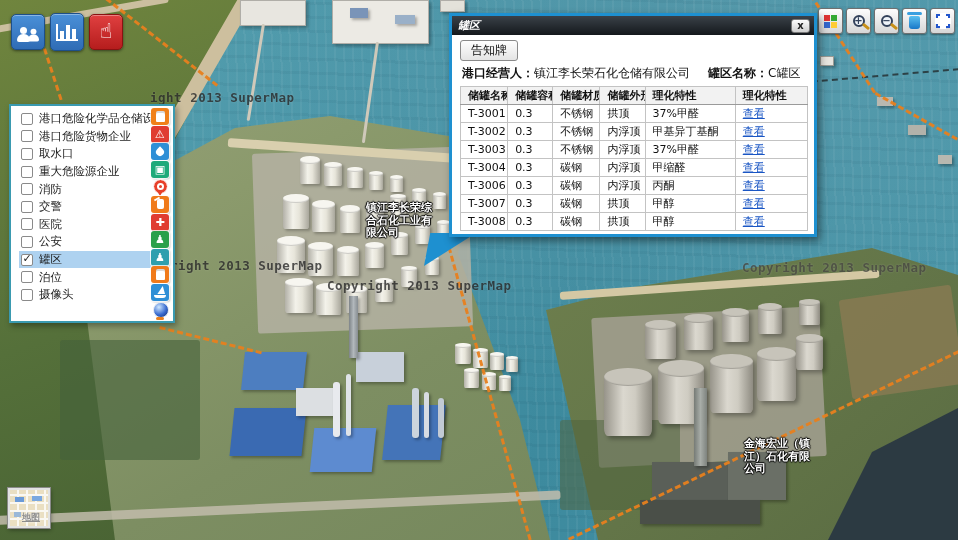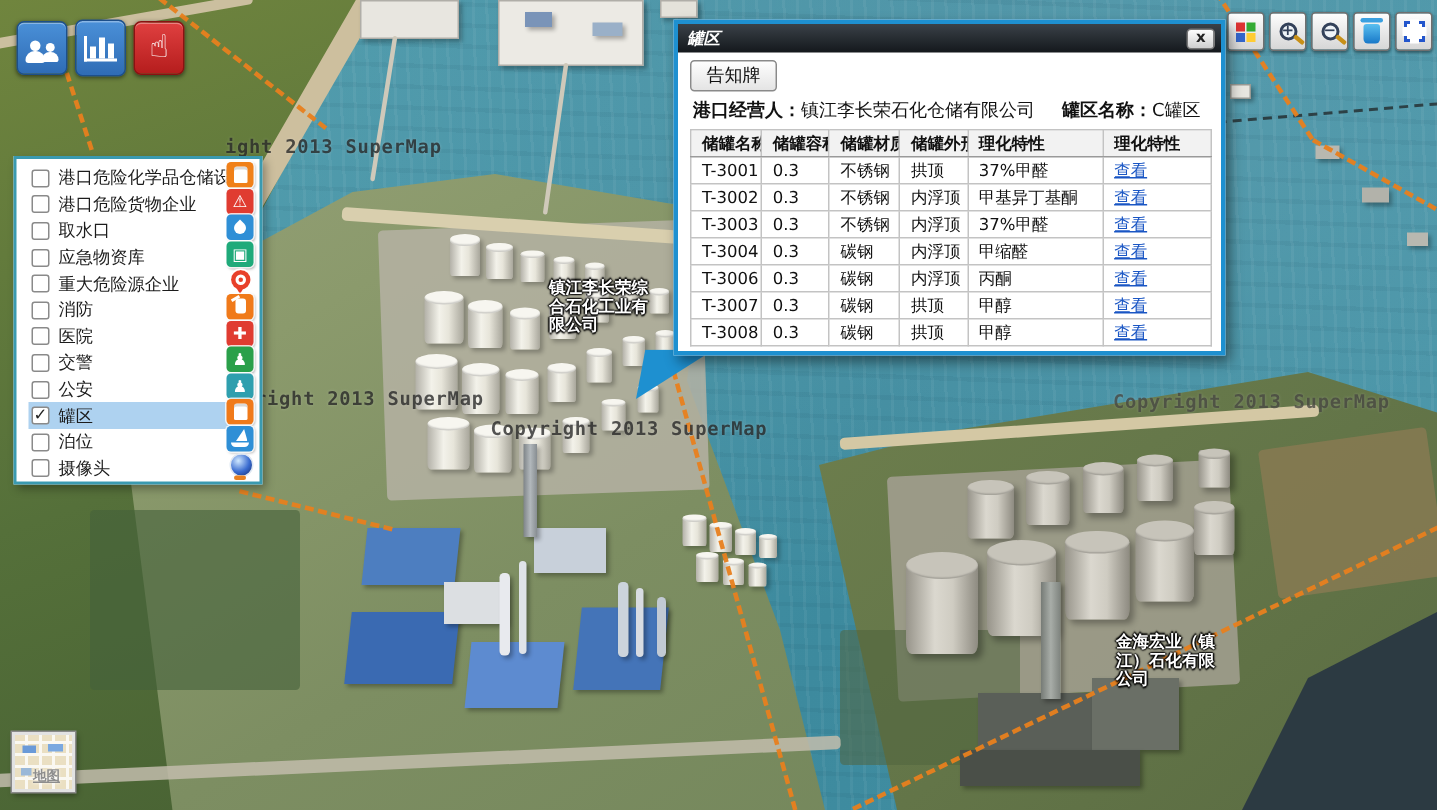--- a/index.html
+++ b/index.html
@@ -31,21 +31,21 @@
   .tg { background:linear-gradient(90deg,#97948a 0%,#dbd8cf 40%,#cfccc2 65%,#8e8b81 100%); box-shadow:3px 3px 4px rgba(0,0,0,.3); }
   .tg::before { background:#c7c4ba; }
   .bld { position:absolute; box-shadow:2px 2px 3px rgba(0,0,0,.3); }
   .dash { position:absolute; height:0; border-top:3px dashed #e8801e; transform-origin:0 0; opacity:.95; }
   .dashb { border-top:2px dashed #1c1c1c; opacity:.7; }
   .dot { position:absolute; width:5px; height:4px; background:#fff; border:1px solid #44505a; }
   
   .wm { position:absolute; font-family:"DejaVu Sans Mono", monospace; font-size:12.5px; font-weight:bold;
     color:#2b2b2b; opacity:.8; white-space:nowrap; letter-spacing:.5px; text-shadow:0 0 2px rgba(255,255,255,.25); }
   .maplabel { position:absolute; font-size:11px; font-weight:bold; color:#fff; line-height:1.15;
-    text-shadow:-1px 0 1px #000,1px 0 1px #000,0 -1px 1px #000,0 1px 1px #000; }
+    text-shadow:-1px 0 1px #000,1px 0 1px #000,0 -1px 1px #000,0 1px 1px #000;margin-top:16px; }
   
   .tlbtn { position:absolute; width:34px; height:36px; border-radius:5px; display:flex; align-items:center;
     justify-content:center; box-shadow:0 1px 3px rgba(0,0,0,.5), inset 0 1px 0 rgba(255,255,255,.35); cursor:pointer; }
   .tlblue { background:linear-gradient(#4a90d8,#2f6cb5); border:1px solid #1d4f8a; }
   .tlred  { background:linear-gradient(#e04040,#b51d1d); border:1px solid #8a1212; }
   .ppl { position:relative; width:25px; height:19px; }
   .pp { position:absolute; bottom:0; width:13px; height:8px; background:#fff; border-radius:6px 6px 2px 2px; }
   .pp::before { content:""; position:absolute; top:-7px; left:3px; width:7px; height:7px; background:#fff; border-radius:50%; }
   .pp.a { left:1px; } .pp.b { left:11px; transform:scale(.85); }
   .bars { width:22px; height:17px; border-left:2px solid #fff; border-bottom:2px solid #fff;
@@ -353,37 +353,33 @@
     <div class="prow">
         <span class="cb"></span>
         <span class="plabel">港口危险货物企业</span>
       </div>
     <div class="prow">
         <span class="cb"></span>
         <span class="plabel">取水口</span>
       </div>
     <div class="prow">
         <span class="cb"></span>
-        <span class="plabel">应急物资库</span>
-      </div>
-    <div class="prow">
-        <span class="cb"></span>
         <span class="plabel">重大危险源企业</span>
       </div>
     <div class="prow">
         <span class="cb"></span>
         <span class="plabel">消防</span>
       </div>
     <div class="prow">
         <span class="cb"></span>
+        <span class="plabel">交警</span>
+      </div>
+    <div class="prow">
+        <span class="cb"></span>
         <span class="plabel">医院</span>
-      </div>
-    <div class="prow">
-        <span class="cb"></span>
-        <span class="plabel">交警</span>
       </div>
     <div class="prow">
         <span class="cb"></span>
         <span class="plabel">公安</span>
       </div>
     <div class="prow sel">
         <span class="cb on"></span>
         <span class="plabel">罐区</span>
       </div>
     <div class="prow">

